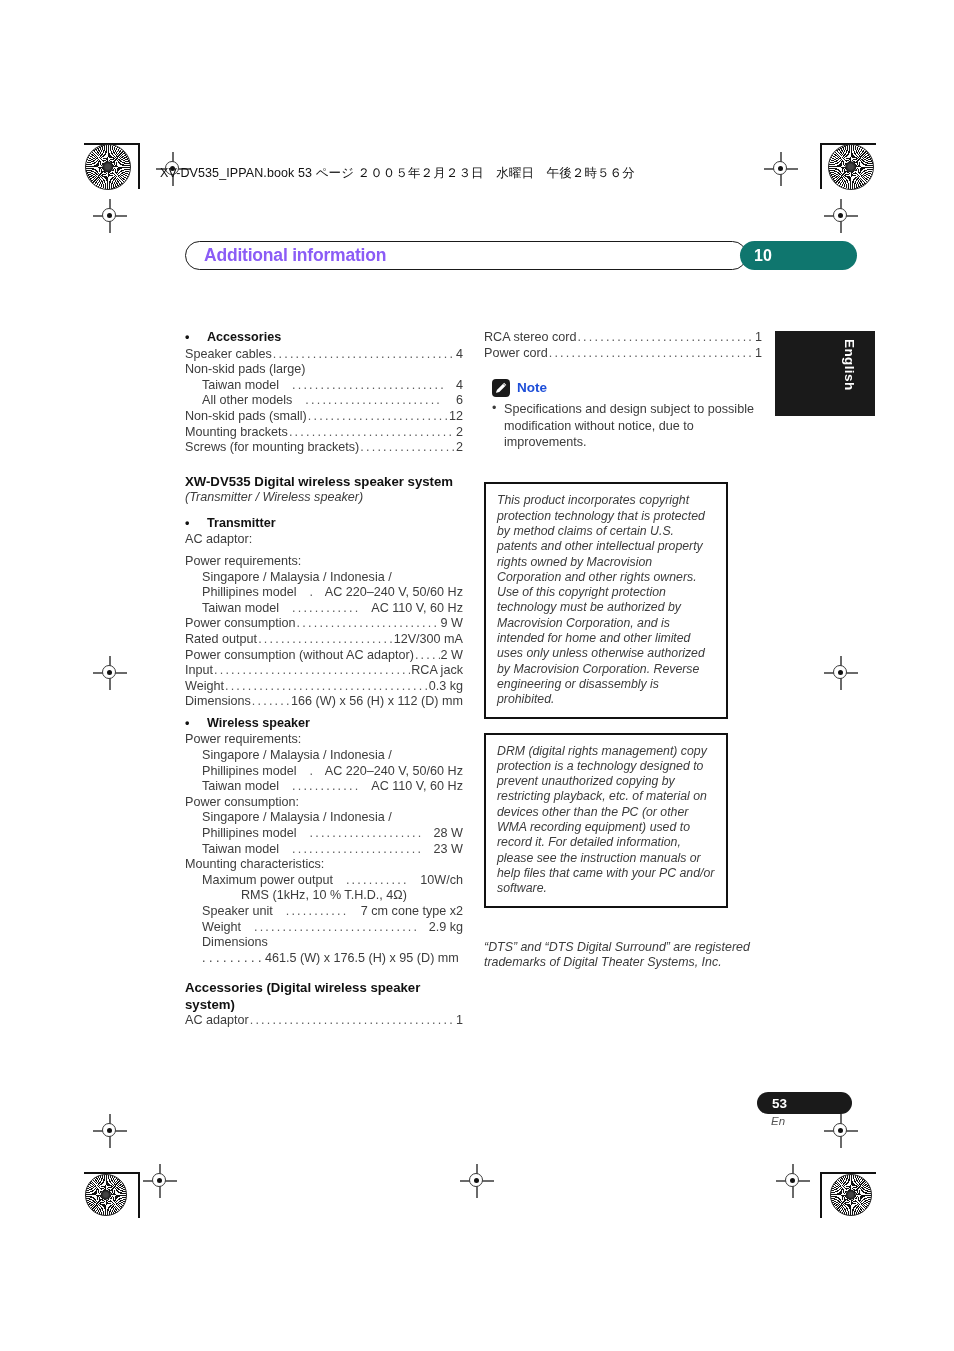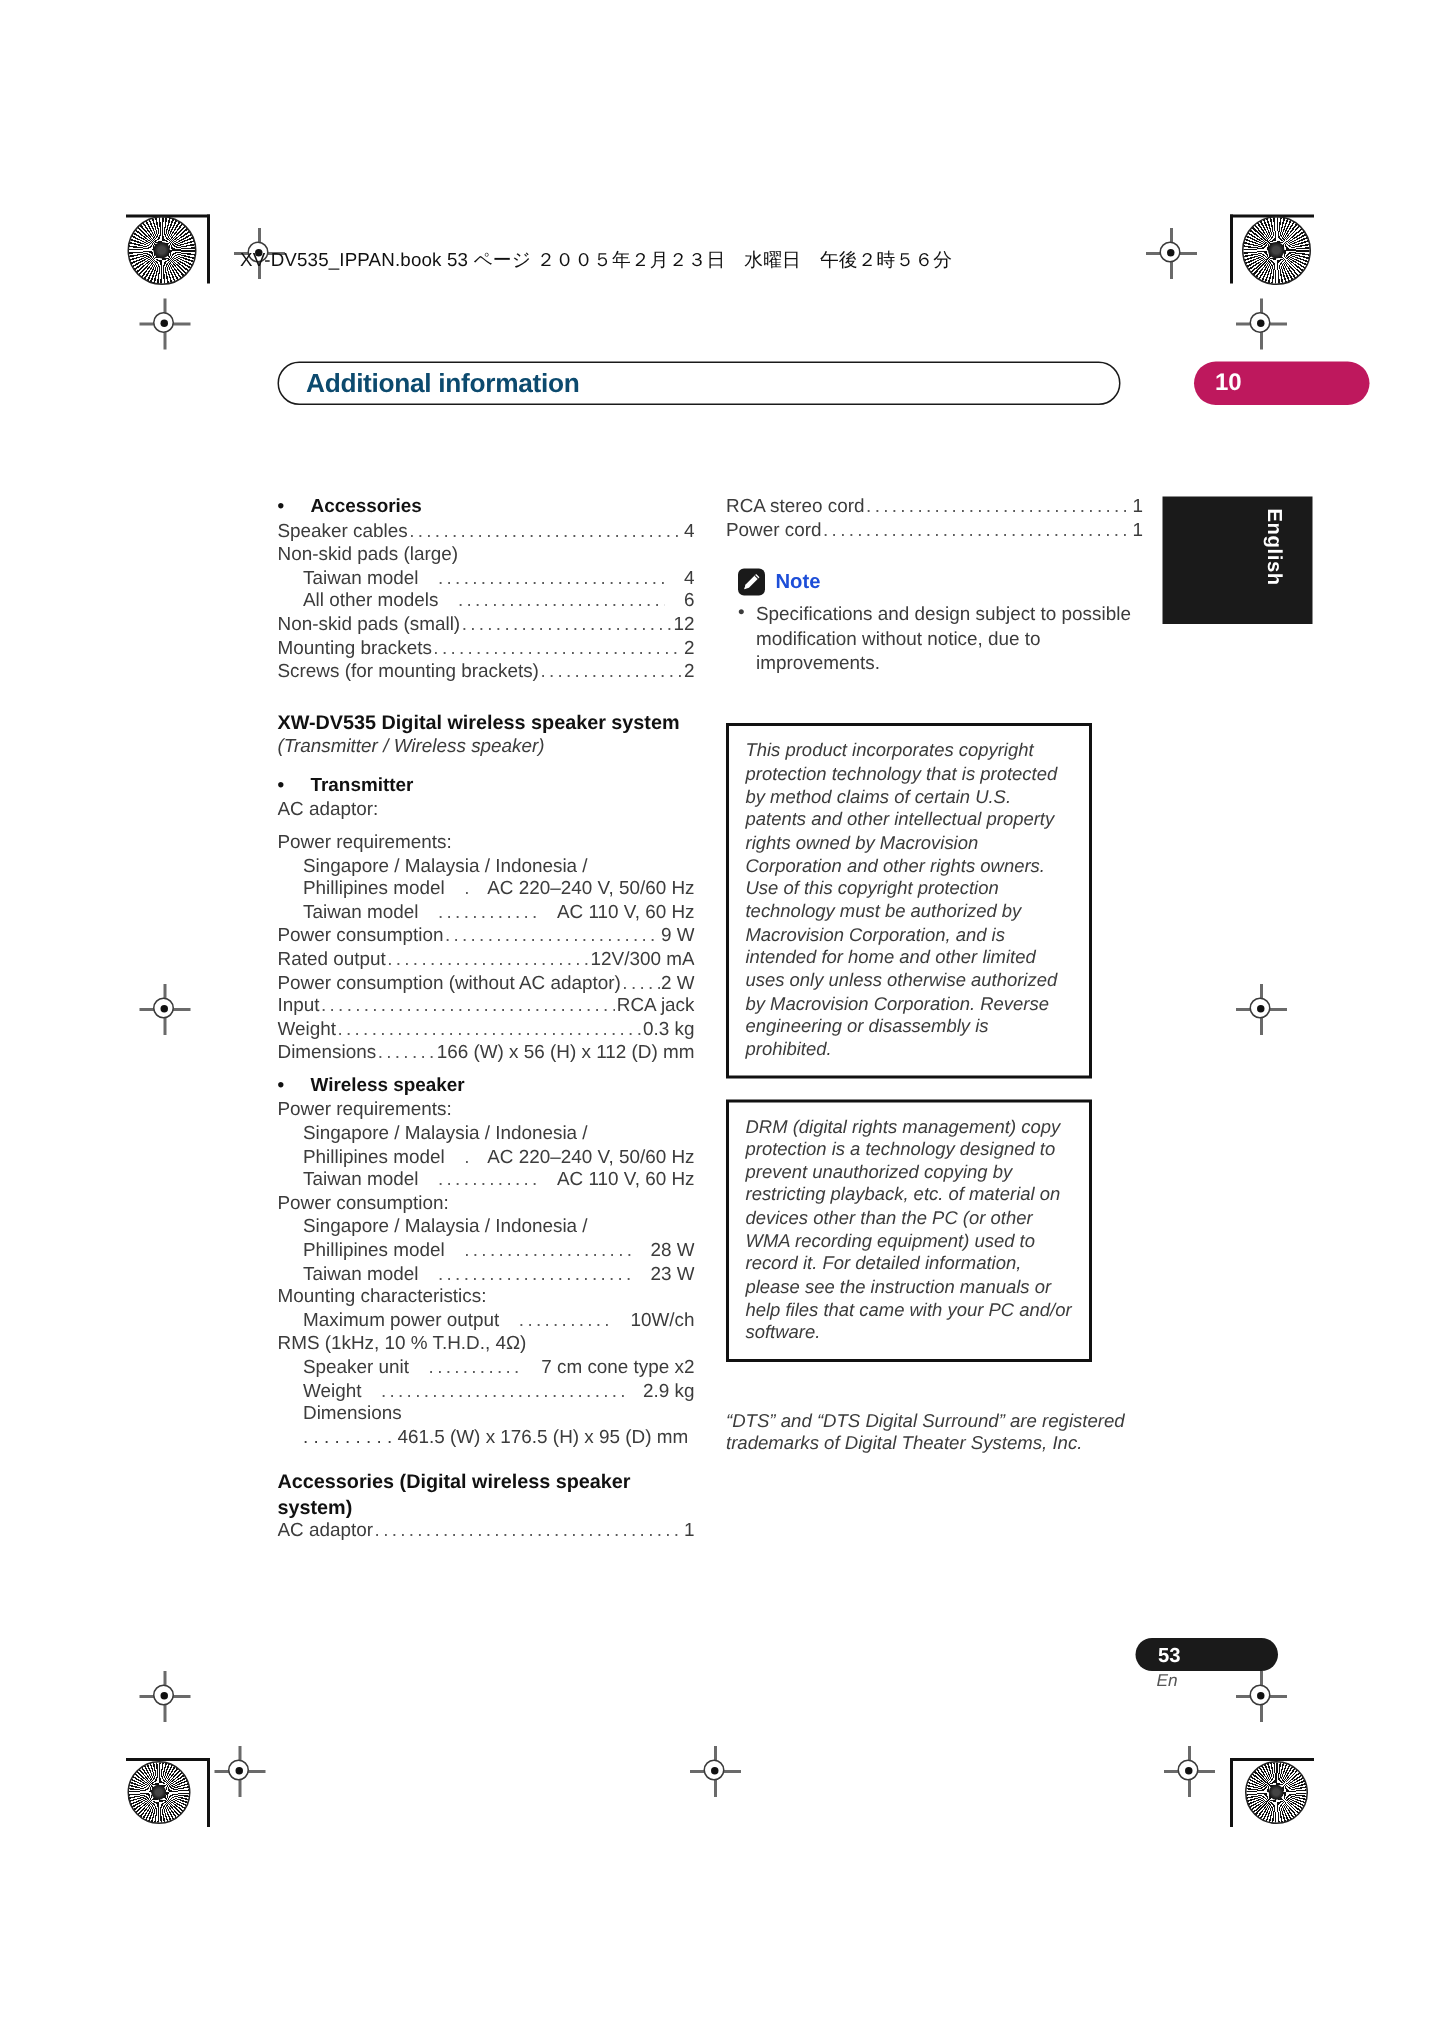--- a/index.html
+++ b/index.html
@@ -95,29 +95,29 @@
     border-radius: 15px;
     box-sizing: border-box;
     display: flex;
     align-items: center;
   }
   .title-bar .title-text {
     font-size: 17.5px;
     font-weight: bold;
     padding-left: 18px;
     letter-spacing: -0.2px;
-    color: #0c4a6e;
+    color: #8b5cf6;
   }
   .chapter-pill {
     position: absolute;
-    left: 796px;
+    left: 740px;
     top: 241px;
     width: 117px;
     height: 29px;
-    background: #be185d;
+    background: #0f766e;
     border-radius: 15px;
     color: #fff;
     font-size: 16px;
     font-weight: bold;
     display: flex;
     align-items: center;
     padding-left: 14px;
     box-sizing: border-box;
   }
 
@@ -196,21 +196,21 @@
   .ital {
     font-style: italic;
     color: #3c3c3c;
   }
   .gap-6  { height: 6px; }
   .gap-10 { height: 10px; }
   .gap-14 { height: 14px; }
   .gap-18 { height: 18px; }
 
   .right-align {
-    text-align: left;
+    text-align: center;
   }
 
   
   .note-head {
     display: flex;
     align-items: center;
     gap: 7px;
     margin-left: 8px;
   }
   .note-icon {

